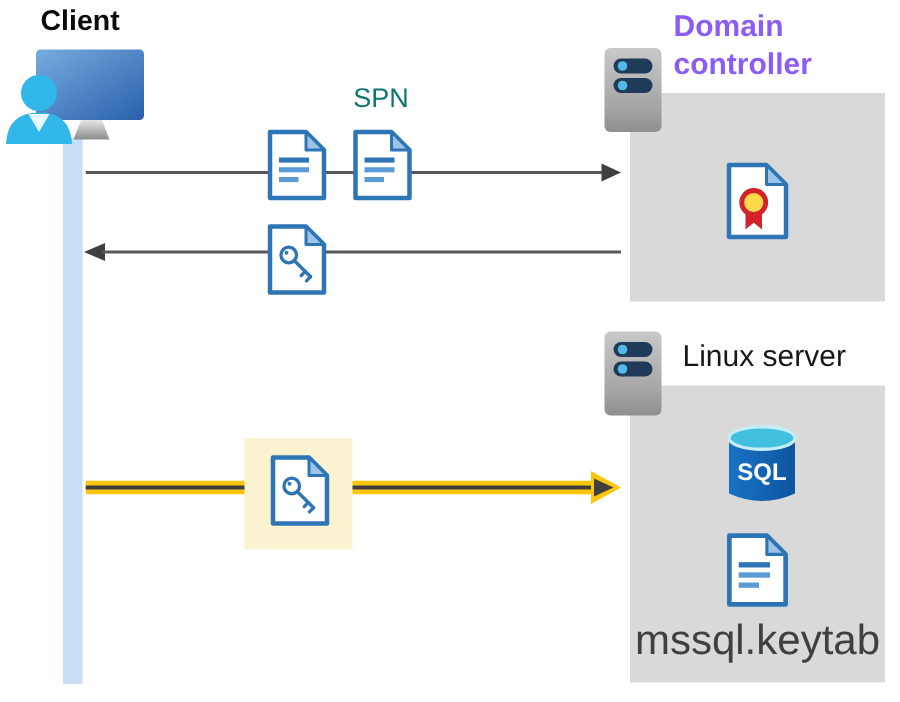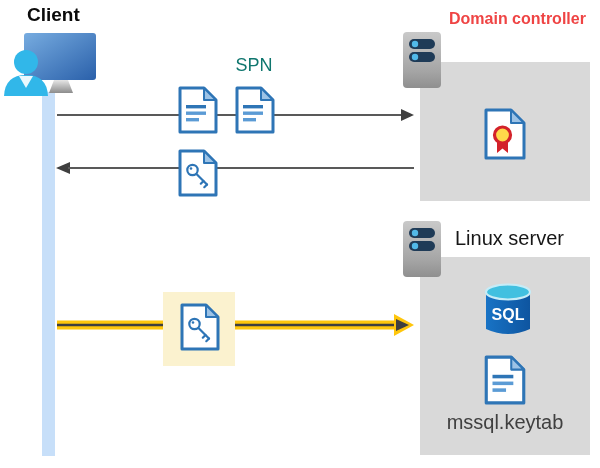--- a/index.html
+++ b/index.html
@@ -16,28 +16,28 @@
   #arrow-request{left:57px;top:107px;}
   #arrow-reply{left:56px;top:160px;}
   #arrow-auth{left:57px;top:311px;}
   #tgt-label{left:168px;top:55px;width:56px;text-align:center;font-size:18px;color:#3A3A3A;}
   #spn-label{left:226px;top:55px;width:56px;text-align:center;font-size:18px;color:#0f766e;}
   #tgt-doc{left:177px;top:86px;}
   #spn-doc{left:234px;top:86px;}
   #key-doc-reply{left:177px;top:149px;}
   #dc-box{left:420px;top:62px;width:170px;height:139px;background:#D9D9D9;}
   #dc-server-icon{left:402px;top:31px;}
-  #dc-label{left:449px;top:6px;width:150px;font-size:16px;line-height:25px;font-weight:700;color:#ef4444;}
+  #dc-label{left:449px;top:6px;width:150px;font-size:20px;line-height:25px;font-weight:700;color:#8b5cf6;}
   #cert-icon{left:483px;top:108px;}
   #linux-box{left:420px;top:257px;width:170px;height:198px;background:#D9D9D9;}
   #linux-server-icon{left:402px;top:220px;}
   #linux-label{left:455px;top:227px;width:142px;font-size:20px;font-weight:400;color:#171717;}
   #sql-icon{left:484px;top:283px;}
   #keytab-doc{left:483px;top:355px;}
-  #keytab-label{left:420px;top:411px;width:170px;text-align:center;font-size:20px;color:#404040;}
+  #keytab-label{left:420px;top:411px;width:170px;text-align:center;font-size:28px;color:#404040;}
   #highlight-box{left:163px;top:292px;width:72px;height:74px;background:#FBF2CF;}
   #key-doc-auth{left:179px;top:302px;}
   svg{display:block;}
 </style>
 </head>
 <body>
 
 <div id="stage">
 
   <svg width="0" height="0" style="position:absolute" aria-hidden="true">

